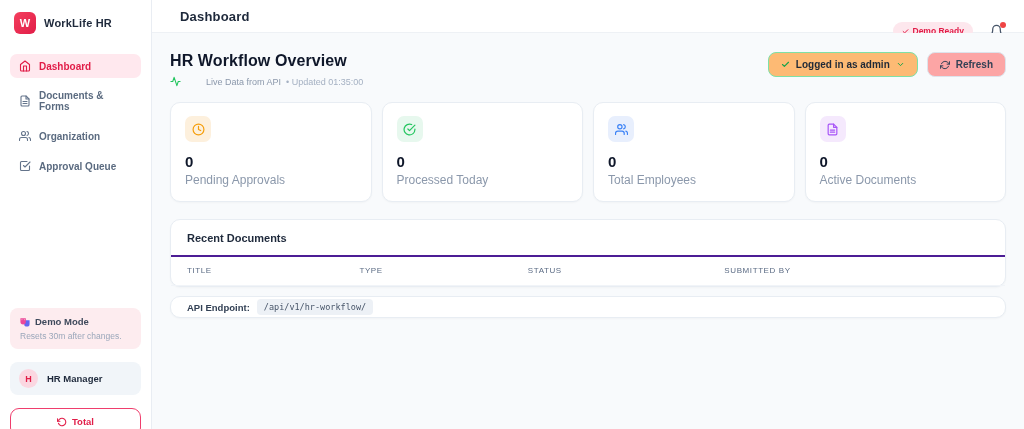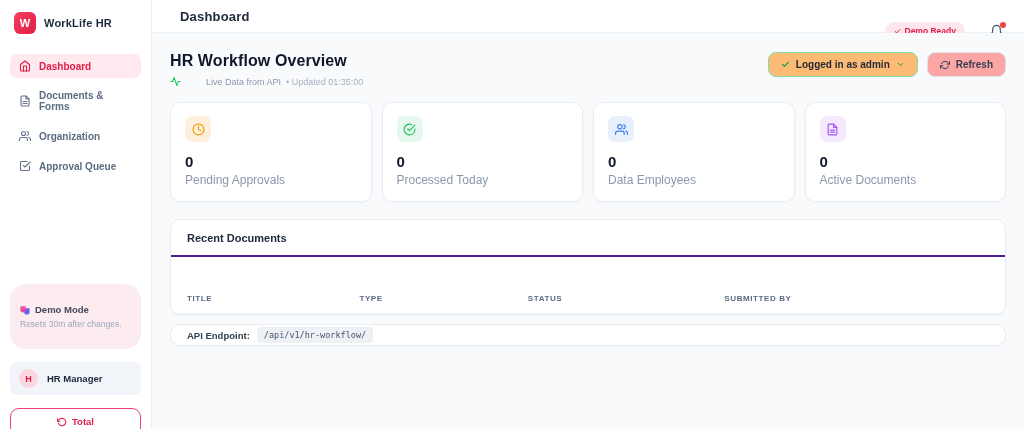--- a/index.html
+++ b/index.html
@@ -16,37 +16,37 @@
     color:#fff; font-size:11px; font-weight:bold; display:flex; align-items:center; justify-content:center; }
   .brand-name { font-size:11px; font-weight:bold; color:#1e293b; letter-spacing:.2px; }
   .nav { margin-top:20px; }
   .nav-item { display:flex; align-items:center; gap:8px; padding:6px 9px; border-radius:7px;
     font-size:10px; font-weight:bold; color:#5b6b80; margin-bottom:6px; cursor:pointer; }
   .nav-item .nav-ico { color:#64748b; }
   .nav-item.active { background:#ffe8ee; color:#e11d48; }
   .nav-item.active .nav-ico { color:#e11d48; }
 
   .side-bottom { position:absolute; left:10px; right:10px; bottom:-8px; }
-  .demo-card { background:#fdecef; border-radius:16px; padding:20px 10px; margin-bottom:13px; }
+  .demo-card { background:#fdecef; border-radius:8px; padding:8px 10px; margin-bottom:13px; }
   .demo-title { display:flex; align-items:center; gap:5px; font-size:9.5px; font-weight:bold; color:#3f4a5c; }
   .demo-sub { margin-top:4px; font-size:8.5px; color:#9aa7ba; }
   .user-card { background:#f1f5f9; border-radius:8px; padding:7px 9px; display:flex; align-items:center; gap:9px; margin-bottom:13px; }
   .user-avatar { width:19px; height:19px; border-radius:50%; background:#fbd7e1; color:#e11d48;
     font-size:9px; font-weight:bold; display:flex; align-items:center; justify-content:center; }
   .user-name { font-size:9.5px; font-weight:bold; color:#1e293b; }
   .reset-btn { width:100%; background:#fff; border:1px solid #ef3e6d; color:#e11d48; border-radius:9px;
     font-family:"Liberation Sans",sans-serif; font-size:9.5px; font-weight:bold; padding:7px 0 9px;
     display:flex; align-items:center; justify-content:center; gap:5px; cursor:pointer; }
 
   
   .topbar { position:absolute; left:152px; top:0; right:0; height:33px; background:#fff;
     border-bottom:1px solid #eef1f5; display:flex; align-items:center; justify-content:space-between;
     padding:0 20px 0 28px; }
   .topbar-title { font-size:13px; font-weight:bold; color:#1e293b; letter-spacing:.2px; }
-  .topbar-right { display:flex; align-items:center; gap:24px;margin-top:30px; }
+  .topbar-right { display:flex; align-items:center; gap:16px;margin-top:30px; }
   .ready-badge { display:flex; align-items:center; gap:4px; background:#fde7ed; color:#e11d48;
     font-size:8.5px; font-weight:bold; padding:4px 9px; border-radius:999px; cursor:default; }
   .bell-wrap { position:relative; cursor:pointer; color:#475569; }
   .bell-dot { position:absolute; top:-2px; right:-2px; width:6px; height:6px; border-radius:50%; background:#ef4444; }
 
   
   .main { position:absolute; left:152px; top:33px; right:0; bottom:0; background:#f8fafc; padding:19px 18px; }
   .main-head { display:flex; align-items:flex-start; justify-content:space-between; margin-bottom:15px; }
   .h1 { font-size:16px; font-weight:bold; color:#0f172a; letter-spacing:.1px; }
   .sub-row { display:flex; align-items:center; gap:5px; margin-top:6px; }
@@ -65,21 +65,21 @@
     box-shadow:0 1px 2px rgba(15,23,42,.03); }
   .chip { width:26px; height:26px; border-radius:7px; display:flex; align-items:center; justify-content:center; }
   .stat-value { margin-top:11px; font-size:15px; font-weight:bold; color:#0f172a; }
   .stat-label { margin-top:3px; font-size:12px; color:#8b98ab; }
 
   .panel { background:#fff; border:1px solid #e8edf3; border-radius:10px; box-shadow:0 1px 2px rgba(15,23,42,.03); }
   .docs-panel { margin-bottom:9px; }
   .panel-head { padding:12px 16px 11px; font-size:11px; font-weight:bold; color:#1e293b;
     border-bottom:2px solid #4c1d95; }
   .cols-row { display:grid; grid-template-columns:21.5% 21% 24.5% 33%; padding:9px 16px 10px; }
-  .col-h { font-size:8px; font-weight:bold; color:#5b6b84; text-transform:uppercase; letter-spacing:.6px;margin-top:28px; }
+  .col-h { font-size:8px; font-weight:normal; color:#5b6b84; text-transform:uppercase; letter-spacing:.6px; }
   .cols-row { border-bottom:1px solid #f1f4f8; }
 
   .api-panel { padding:2px 16px; display:flex; align-items:center; gap:7px; }
   .api-label { font-size:9.5px; font-weight:bold; color:#334155; }
   .api-code { background:#edf1f6; border-radius:4px; padding:3px 7px;
     font-family:"DejaVu Sans Mono", monospace; font-size:8.5px; color:#475569; }
 </style>
 </head>
 <body>
 
@@ -256,21 +256,21 @@
     <div class="stat-card">
       <div class="chip" style="background: rgb(232, 239, 253); color: rgb(59, 130, 246);">
         <svg width="13" height="13" viewBox="0 0 24 24" fill="none" stroke="currentColor" stroke-width="2.2" stroke-linecap="round" stroke-linejoin="round">
             <path d="M17 21v-2a4 4 0 0 0-4-4H5a4 4 0 0 0-4 4v2"></path>
             <circle cx="9" cy="7" r="4"></circle>
             <path d="M23 21v-2a4 4 0 0 0-3-3.87"></path>
             <path d="M16 3.13a4 4 0 0 1 0 7.75"></path>
           </svg>
       </div>
       <div class="stat-value">0</div>
-      <div class="stat-label">Data Employees</div>
+      <div class="stat-label">Total Employees</div>
     </div>
     <div class="stat-card">
       <div class="chip" style="background: rgb(245, 233, 253); color: rgb(168, 85, 247);">
         <svg width="13" height="13" viewBox="0 0 24 24" fill="none" stroke="currentColor" stroke-width="2.2" stroke-linecap="round" stroke-linejoin="round">
             <path d="M14 2H6a2 2 0 0 0-2 2v16a2 2 0 0 0 2 2h12a2 2 0 0 0 2-2V8z"></path>
             <polyline points="14 2 14 8 20 8"></polyline>
             <line x1="16" y1="13" x2="8" y2="13"></line>
             <line x1="16" y1="17" x2="8" y2="17"></line>
           </svg>
       </div>

